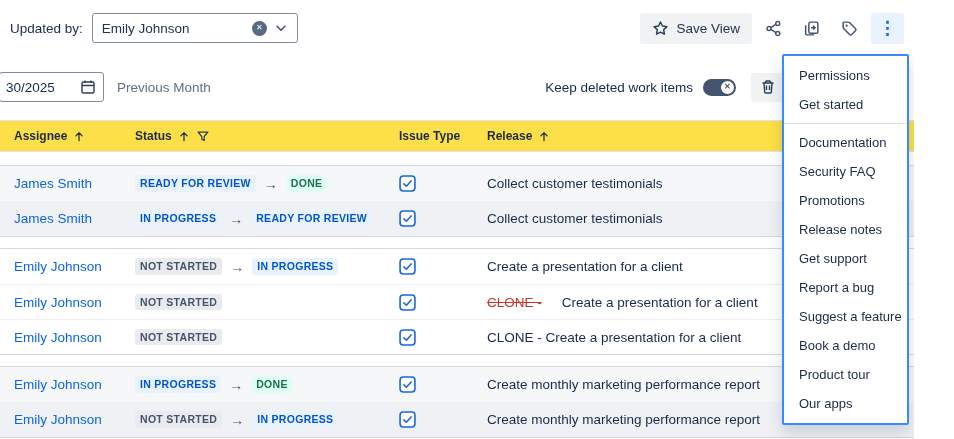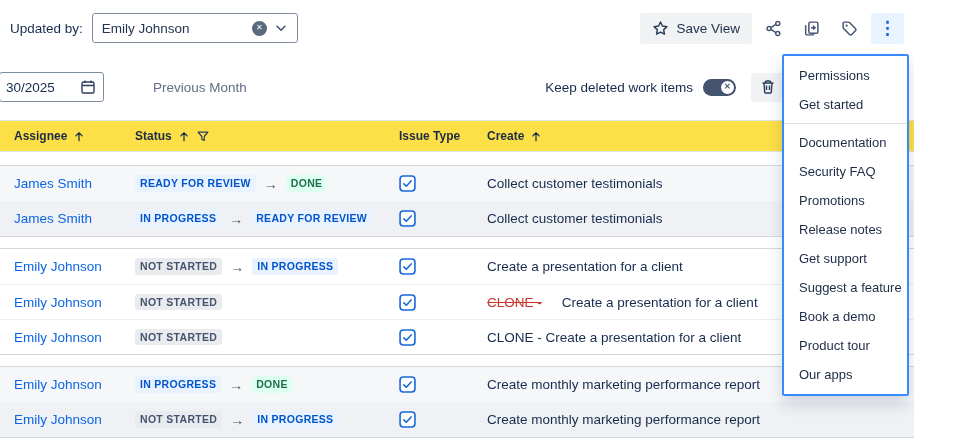--- a/index.html
+++ b/index.html
@@ -16,21 +16,21 @@
               font-size:8px; line-height:1; display:flex; align-items:center; justify-content:center; cursor:pointer; }
   .right-cluster { margin-left:auto; display:flex; align-items:flex-start; gap:5px; }
   .btn { display:flex; align-items:center; gap:7px; background:#F1F2F4; border:none;
          border-radius:3px; height:31px; padding:0 12px; font:inherit; color:#22354F; cursor:pointer; }
   .icon-btn { width:33px; height:31px; background:transparent; border:none; border-radius:3px;
               display:flex; align-items:center; justify-content:center; cursor:pointer; }
   .icon-btn.active { background:#E9F2FF; }
   .kebab { color:#1868DB; font-size:18px; font-weight:700; line-height:1; }
 
   
-  .toolbar { height:30px; margin-top:16px; display:flex; align-items:center; padding-right:10px;gap:36px; }
+  .toolbar { height:30px; margin-top:16px; display:flex; align-items:center; padding-right:10px; }
   .date-box { width:105px; height:30px; border:1px solid #7D8CA3; border-radius:3px; background:#fff;
               display:flex; align-items:center; justify-content:space-between; padding:0 7px 0 6px;
               margin-left:-1px; cursor:pointer; }
   .prev-month { color:#626F86; margin-left:13px; }
   .tb-right { margin-left:auto; display:flex; align-items:center; }
   .keep-label { margin-right:10px; }
   .toggle { width:33px; height:17px; border-radius:9px; background:#44546F; position:relative; cursor:pointer; }
   .toggle .knob { position:absolute; right:2px; top:2px; width:13px; height:13px; border-radius:50%;
                   background:#fff; color:#44546F; font-size:8px; font-weight:700; line-height:1;
                   display:flex; align-items:center; justify-content:center; }
@@ -169,21 +169,21 @@
             <path d="M8 13.5V3M8 3L3.8 7.2M8 3l4.2 4.2" fill="none" stroke="#25334E" stroke-width="1.7" stroke-linecap="round" stroke-linejoin="round"></path>
           </svg>
         <svg width="14" height="13" viewBox="0 0 16 16">
             <path d="M2 2.5h12L9.5 8v4.8l-3-1.5V8z" fill="none" stroke="#2C3E5D" stroke-width="1.5" stroke-linejoin="round"></path>
           </svg>
       </div>
       <div class="th col-t">
         <span>Issue Type</span>
       </div>
       <div class="th col-m">
-        <span>Create</span>
+        <span>Release</span>
         <svg width="12" height="13" viewBox="0 0 16 16">
             <path d="M8 13.5V3M8 3L3.8 7.2M8 3l4.2 4.2" fill="none" stroke="#25334E" stroke-width="1.7" stroke-linecap="round" stroke-linejoin="round"></path>
           </svg>
       </div>
     </div>
 
     <div class="group gray first">
       <div class="row">
         <div class="cell col-a">
             <a class="link">James Smith</a>
@@ -313,19 +313,20 @@
 
   <div class="menu">
     <div class="menu-item">Permissions</div>
     <div class="menu-item">Get started</div>
     <div class="menu-divider"></div>
     <div class="menu-item">Documentation</div>
     <div class="menu-item">Security FAQ</div>
     <div class="menu-item">Promotions</div>
     <div class="menu-item">Release notes</div>
     <div class="menu-item">Get support</div>
+    <div class="menu-item">Report a bug</div>
     <div class="menu-item">Suggest a feature</div>
     <div class="menu-item">Book a demo</div>
     <div class="menu-item">Product tour</div>
     <div class="menu-item">Our apps</div>
   </div>
 
 </div>
 
 </body></html>

